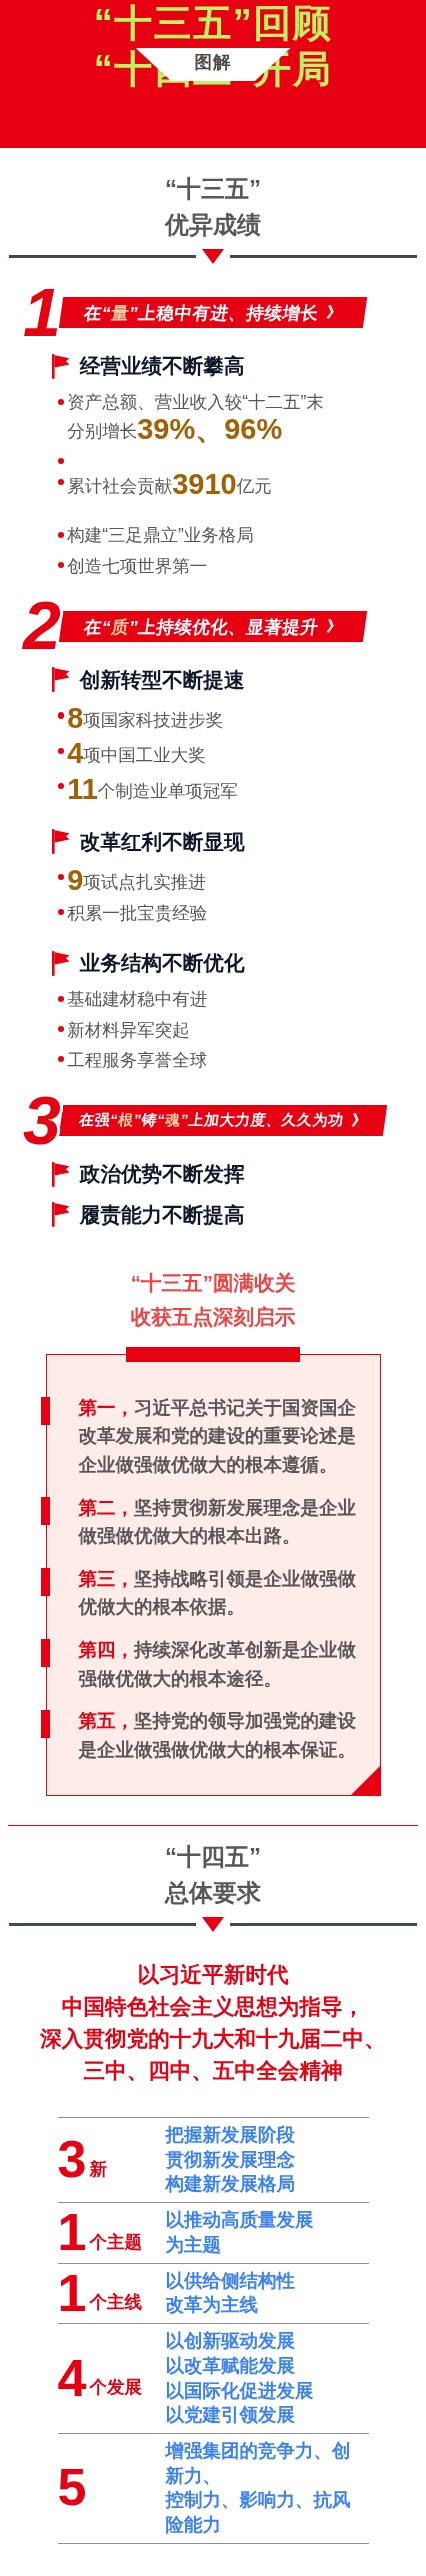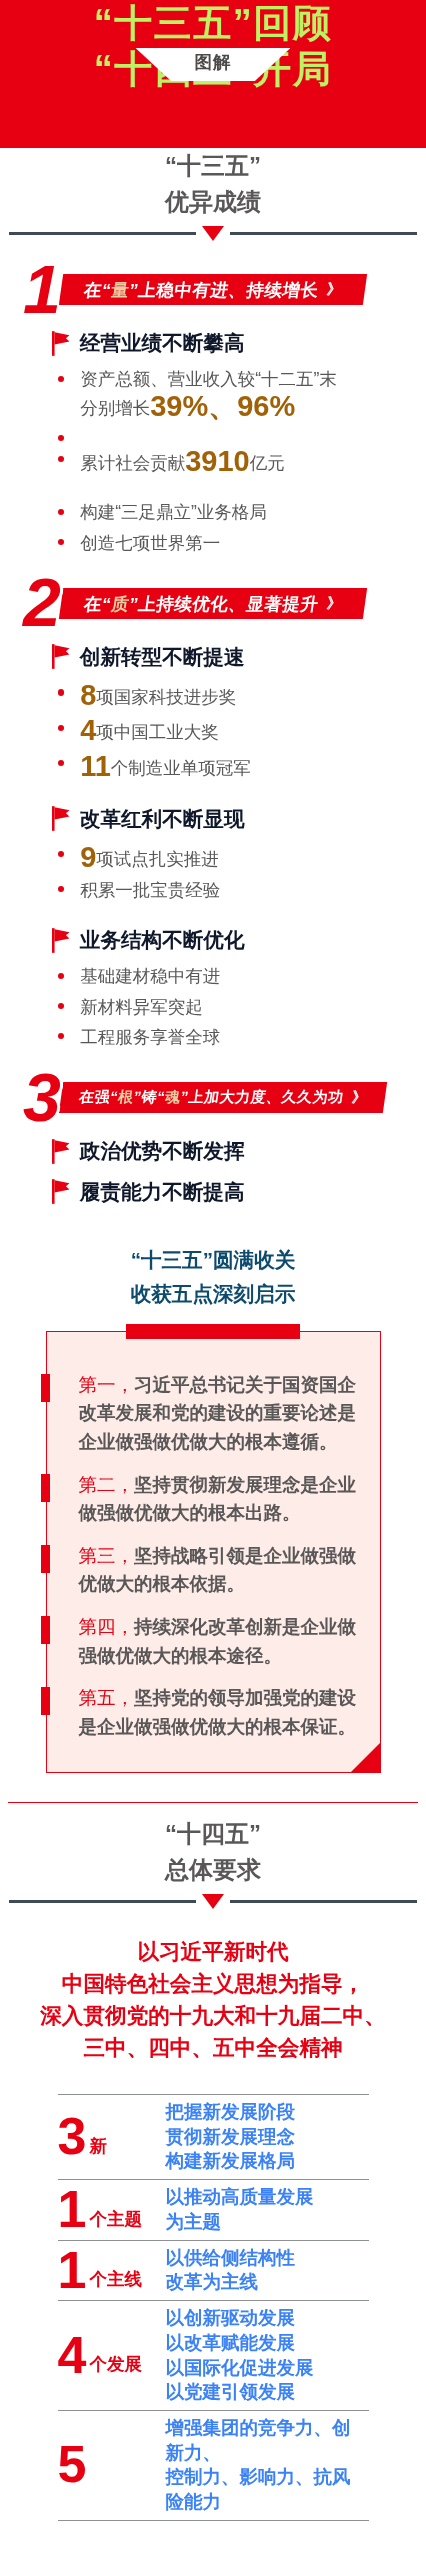--- a/index.html
+++ b/index.html
@@ -9,21 +9,21 @@
   
   .header{position:relative;height:148px;background:#e60012;}
   .notch{position:absolute;top:12px;left:50%;transform:translateX(-50%);width:155px;height:33px;
          background:#ffffff;clip-path:polygon(0 0,100% 0,77% 100%,23% 100%);
          display:flex;justify-content:center;align-items:flex-start;margin-top:36px;}
   .notch span{font-size:17.5px;font-weight:bold;color:#4c4948;margin-top:2.1px;letter-spacing:1px;}
   .header-title{text-align:center;color:#bef264;font-weight:bold;
                 font-size:38px;line-height:1.22;letter-spacing:1.5px;}
 
   
-  .part-heading{margin-top:0;text-align:center;color:#595757;font-size:24px;font-weight:bold;line-height:1.5;}
+  .part-heading{margin-top:23px;text-align:center;color:#595757;font-size:24px;font-weight:bold;line-height:1.5;}
   .divider{display:flex;align-items:center;margin:6.2px 9.3px 0;}
   .divider .line{flex:1;height:2.6px;background:#3e4a54;}
   .divider .tri{width:0;height:0;border-left:11.3px solid transparent;border-right:11.3px solid transparent;
                 border-top:15.5px solid #e60012;margin:0 6.2px;}
 
   
   .banner-wrap{position:relative;margin-top:33px;height:31px;}
   .banner{position:absolute;left:61px;top:0;width:304px;height:31px;background:#e60012;
           transform:skewX(-8deg);display:flex;align-items:center;justify-content:center;
           color:#fff;font-weight:bold;font-size:17.5px;letter-spacing:0.5px;}
@@ -35,35 +35,35 @@
                        2.1px 2.1px 0 #fff,-2.1px -2.1px 0 #fff,2.1px -2.1px 0 #fff,-2.1px 2.1px 0 #fff;}
 
   
   .group{margin-top:24px;}
   .flag-item{display:flex;align-items:center;margin:0 0 0 52px;}
   .flag-item .txt{margin-left:9.3px;font-size:20.6px;font-weight:bold;color:#0f172a;}
   .flag-icon{flex:none;}
   .bullet{display:flex;margin:6.2px 0 0 58px;width:330px;}
   .flag-item + .bullet{margin-top:10.3px;}
   .dot{flex:none;width:6.2px;height:6.2px;border-radius:50%;background:#e60012;margin-top:8.2px;}
-  .bt{margin-left:16px;font-size:17.5px;color:#595757;font-weight:500;line-height:1.38;white-space:pre-line;}
+  .bt{margin-left:3px;font-size:17.5px;color:#595757;font-weight:500;line-height:1.38;white-space:pre-line;}
   .seg-big{font-size:29px;font-weight:bold;color:#a16207;line-height:1.0;vertical-align:-2.1px;}
   .seg-gold{color:#eccda3;}
 
   
-  .sum-head{margin-top:37px;text-align:center;color:#0c4a6e;font-size:20.6px;font-weight:bold;line-height:1.65;}
+  .sum-head{margin-top:37px;text-align:center;color:#ef4444;font-size:20.6px;font-weight:bold;line-height:1.65;}
   .box{position:relative;box-sizing:border-box;width:335px;margin:20.6px auto 0;background:#fdece7;
        border:1.5px solid #e60012;padding:25px 19.6px 30px 32px;}
   .box-bar{position:absolute;top:-7.7px;left:50%;transform:translateX(-50%);width:174px;height:14.4px;background:#e60012;}
   .box-corner{position:absolute;right:-0.5px;bottom:-0.5px;width:0;height:0;
               border-left:29px solid transparent;border-bottom:29px solid #e60012;}
   .entry{position:relative;font-size:18.5px;line-height:1.56;color:#595757;font-weight:600;margin-top:13.4px;}
   .entry:first-child{margin-top:0;}
   .entry::before{content:"";position:absolute;left:-38px;top:3.1px;width:9.3px;height:28px;background:#e60012;}
-  .entry .lead{color:#e60012;font-weight:400;}
+  .entry .lead{color:#e60012;font-weight:700;}
 
   .red-hr{height:1px;background:#e60012;margin:29px 8.2px 0;}
   .intro{margin-top:27px;text-align:center;color:#e60012;font-size:21.6px;font-weight:bold;line-height:1.48;}
 
   
   .rows{width:311px;margin:30px auto 0;}
   .row{display:flex;align-items:center;border-top:1.5px solid #8f9091;padding:5.2px 0;}
   .rows .row:last-child{border-bottom:1.5px solid #8f9091;}
   .row-left{flex:none;width:108px;display:flex;align-items:flex-end;}
   .row-num{font-size:52px;font-weight:bold;color:#e60012;line-height:0.88;}

